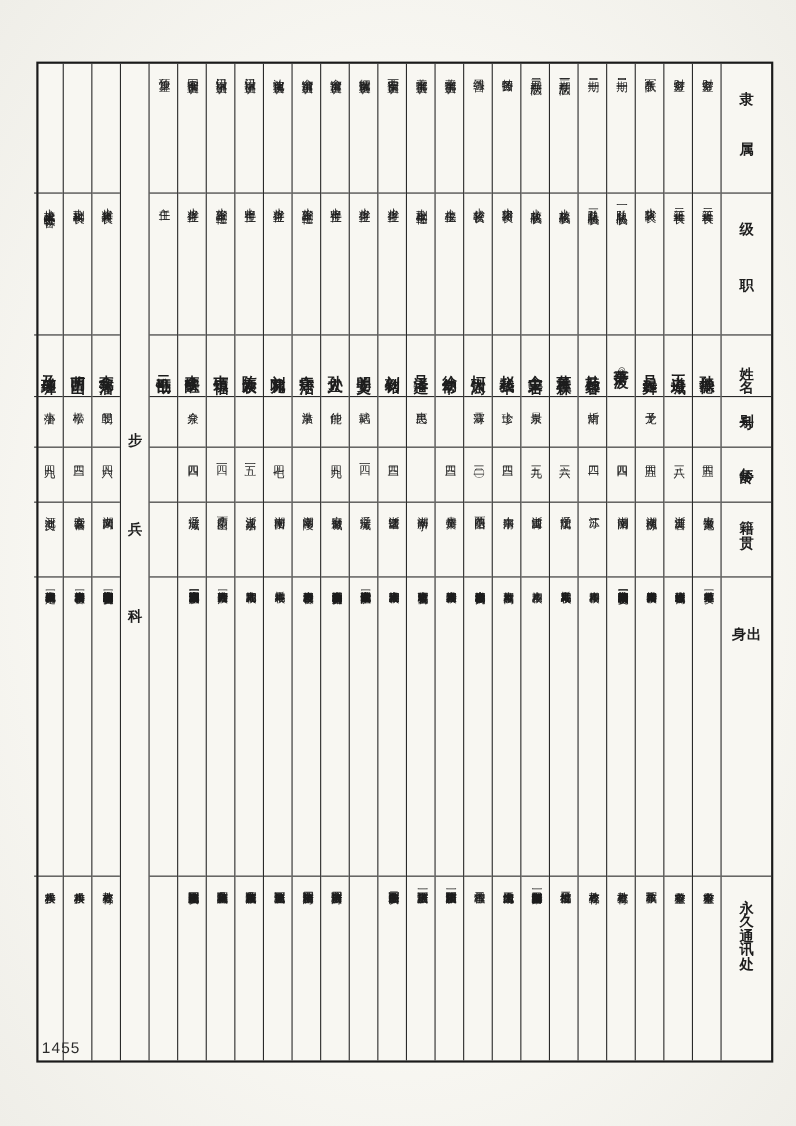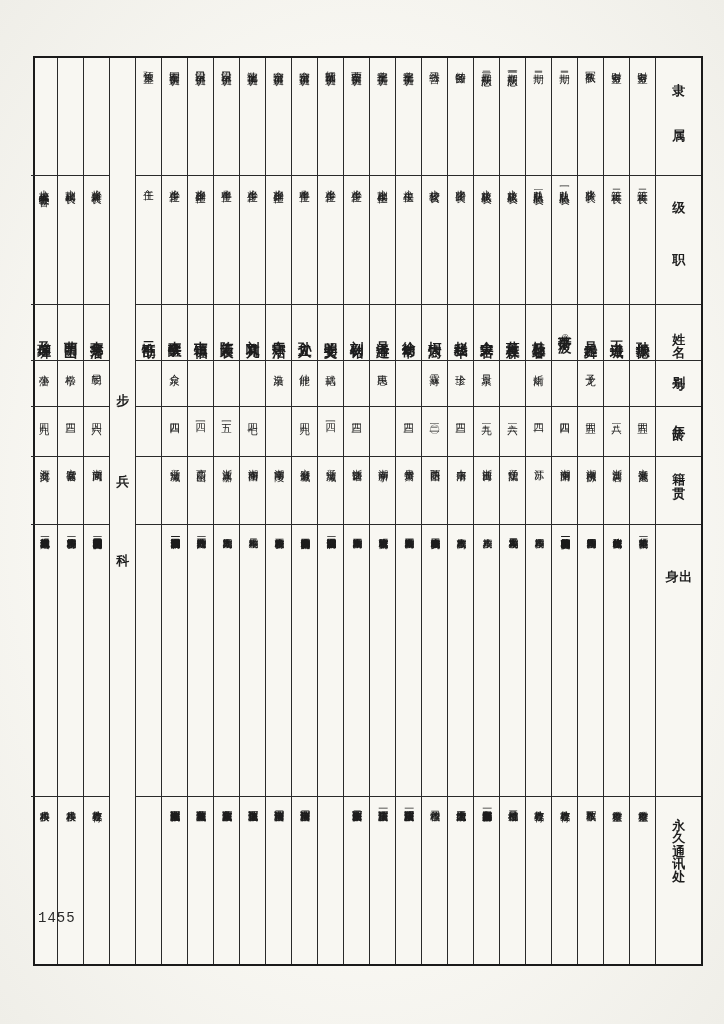--- a/index.html
+++ b/index.html
@@ -56,23 +56,23 @@
   .h-name .vtext{letter-spacing:12px;padding-top:4px;}
   .h-alias .vtext{letter-spacing:2px;}
   .h-age .vtext{letter-spacing:2px;}
   .h-origin .vtext{letter-spacing:14px;padding-top:2px;}
   .h-bg .vtext{letter-spacing:150px;padding-top:28px;}
   .h-addr .vtext{letter-spacing:13px;padding-top:4px;}
   
   .group-col .group-cell{flex:1;border-bottom:none;display:flex;justify-content:center;}
   .group-col .vtext{font-weight:bold;font-size:13px;letter-spacing:80px;padding-top:320px;}
   .page-number{
-    position:absolute;left:38px;top:910px;
+    position:absolute;left:38px;top:944px;
     font-size:14px;letter-spacing:1px;color:#2b2b2b;
-    font-family:Liberation Mono, monospace;
+    font-family:Liberation Sans, sans-serif;
   }
 </style>
 </head>
 <body>
 
 <div class="sheet"></div>
 
 <div class="roster" id="roster">
     <div class="col header-col">
       <div class="cell r-aff h-cell h-aff">

